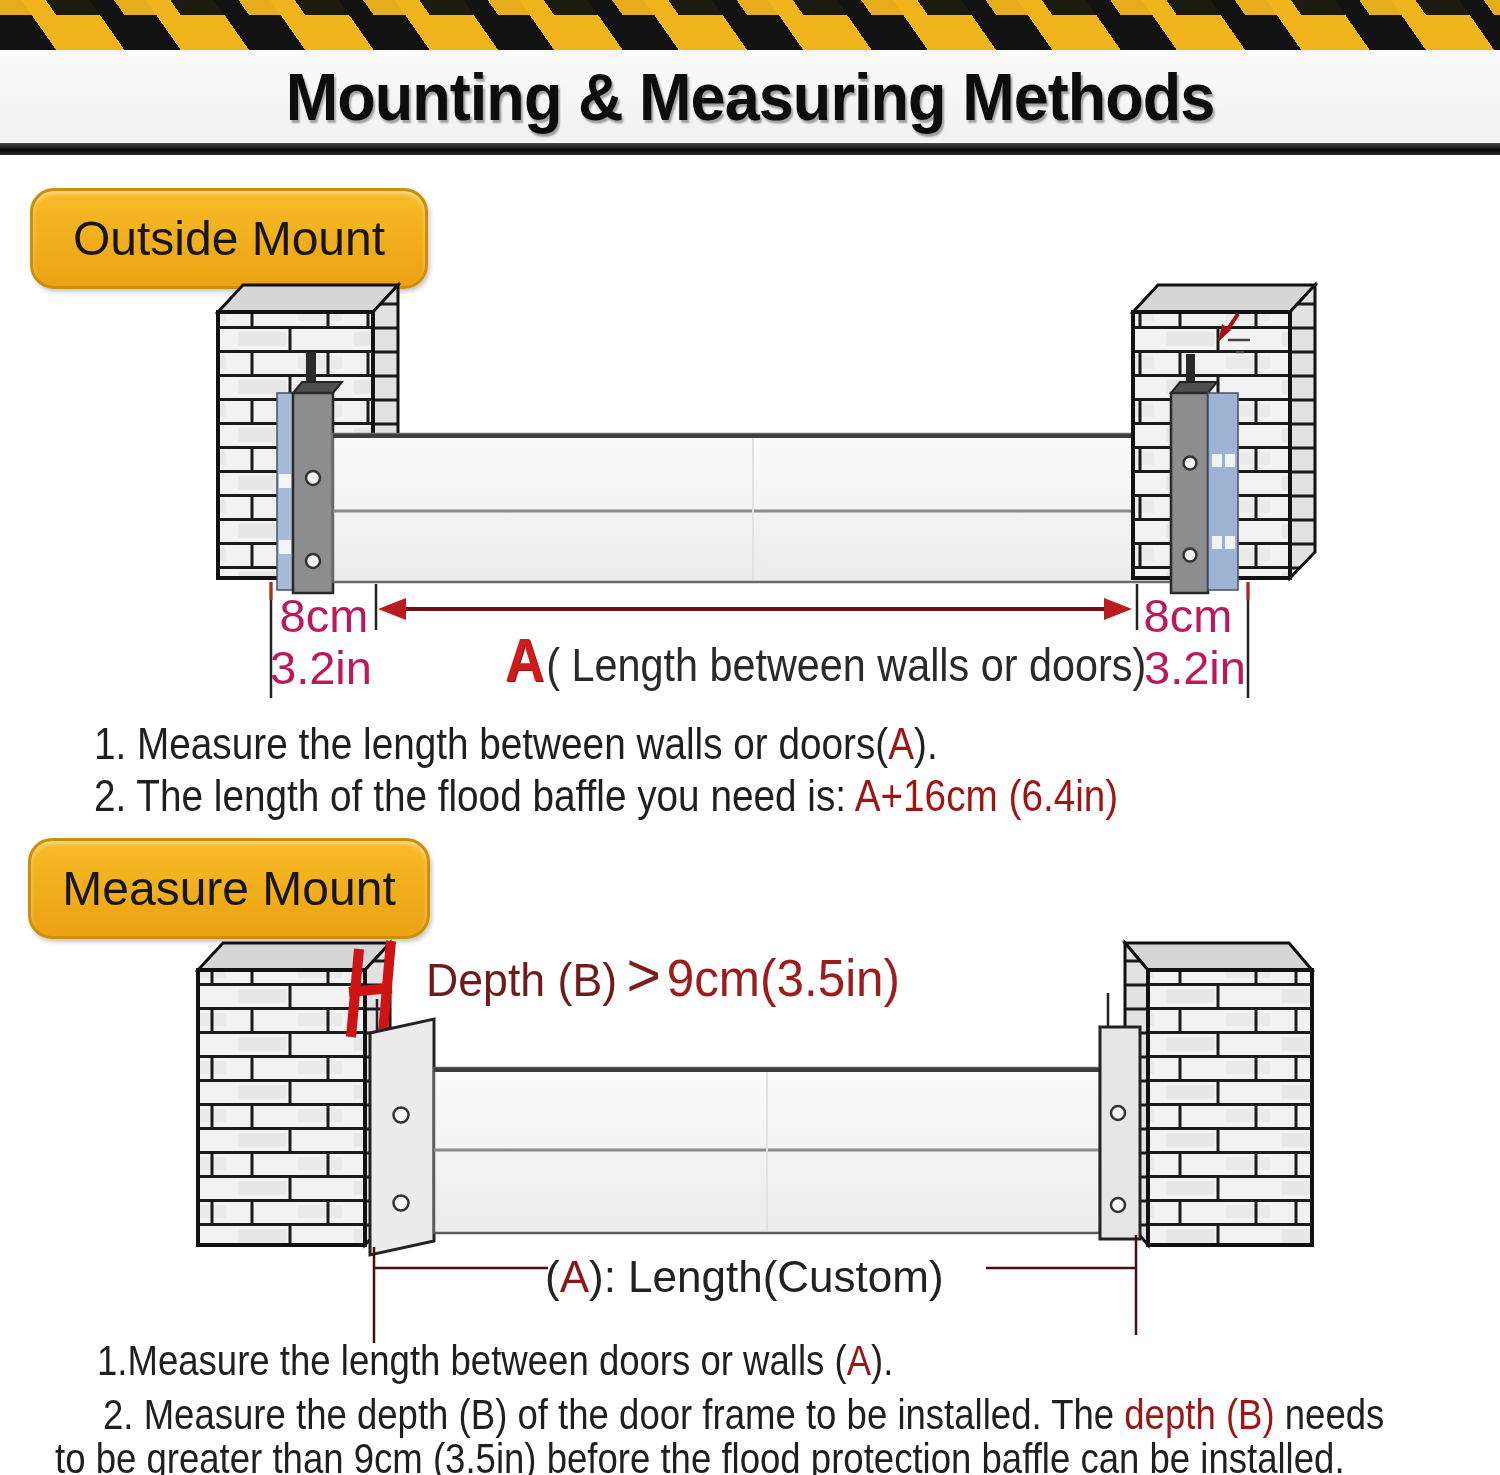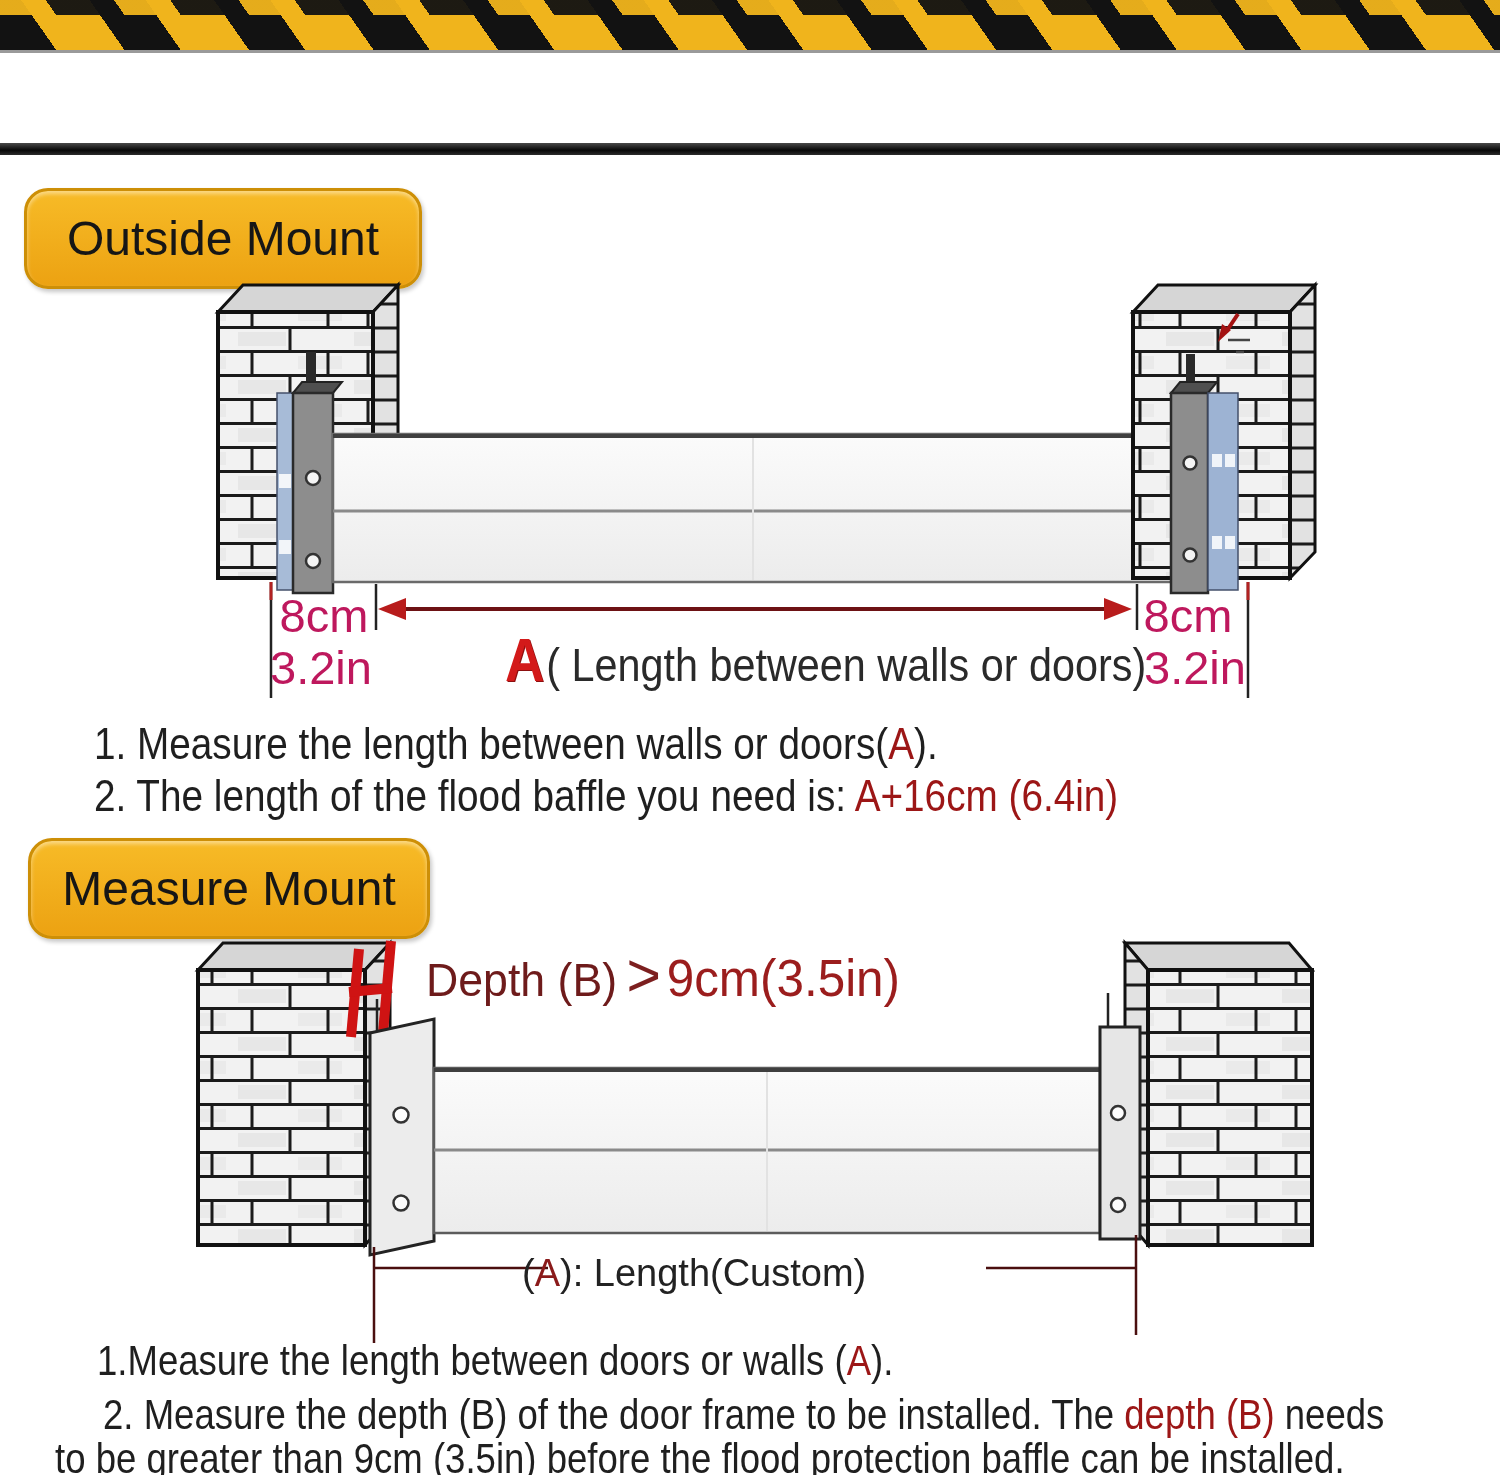--- a/index.html
+++ b/index.html
@@ -20,60 +20,63 @@
         transform:scaleX(.94);letter-spacing:-1px;
         text-shadow:2px 3px 2px rgba(90,90,90,.55);}
   .title-rule{position:absolute;top:143px;left:0;width:1500px;height:12px;
         background:linear-gradient(180deg,#4a4a4a,#070707 60%,#2c2c2c);}
 
   
   .badge{position:absolute;display:flex;align-items:center;justify-content:center;
         background:linear-gradient(180deg,#f7bb27,#eca212);
         border:3px solid #cd8f07;border-radius:24px;color:#161616;font-size:48px;
         box-shadow:inset 0 3px 4px rgba(255,255,255,.45),2px 3px 4px rgba(0,0,0,.22);}
-  .badge-outside{left:24px;top:188px;width:392px;height:95px;}
+  .badge-outside{left:30px;top:188px;width:392px;height:95px;}
   .badge-inside{left:28px;top:838px;width:396px;height:95px;}
 
   
   .diagram{position:absolute;left:0;width:1500px;}
   .svg-out{top:278px;height:432px;}
   .svg-in{top:935px;height:410px;}
 
   
   .dim{position:absolute;font-size:47px;color:#be185d;text-align:center;white-space:nowrap;}
   .dim-a{position:absolute;left:505px;top:624px;display:flex;align-items:baseline;
         white-space:nowrap;transform:scaleX(.88);transform-origin:0 50%;}
   .dim-a .letter{font-size:62px;font-weight:bold;color:#d31a1a;margin-right:2px;
         text-shadow:1px 1px 0 #8c0f0f;}
   .dim-a .caption{font-size:47px;color:#2a2a2a;}
   .depth-lbl{position:absolute;left:426px;top:944px;display:flex;align-items:baseline;
         white-space:nowrap;transform:scaleX(.95);transform-origin:0 50%;}
   .depth-lbl .name{font-size:47px;color:#6e1b1b;}
   .depth-lbl .gt{font-size:62px;color:#7c1f1f;margin:0 6px 0 10px;line-height:1;}
   .depth-lbl .val{font-size:52px;color:#9b1d1d;}
-  .len-lbl{position:absolute;left:522px;top:1252px;font-size:38px;white-space:nowrap;color:#222;}
+  .len-lbl{position:absolute;left:545px;top:1252px;font-size:44px;white-space:nowrap;color:#222;}
   .len-lbl .red{color:#8a1a1a;}
 
   
   .step{position:absolute;font-size:44px;color:#1f1f1f;white-space:nowrap;
         transform:scaleX(.88);transform-origin:0 50%;}
   .step .red{color:#9c1616;}
   .step-b{font-size:43px;transform:scaleX(.85);}
   .st-out-1{left:94px;top:719px;}
   .st-out-2{left:94px;top:771px;}
   .st-in-1{left:97px;top:1336px;}
   .st-in-2a{left:103px;top:1390px;}
   .st-in-2b{left:55px;top:1434px;}
 </style>
 </head>
 <body>
 
 <div class="page">
 
   <div class="tape"></div>
+  <div class="title-band">
+    <span class="title">Mounting &amp; Measuring Methods</span>
+  </div>
   <div class="title-rule"></div>
 
   <div class="badge badge-outside">
     <span>Outside Mount</span>
   </div>
 
   <svg class="diagram svg-out" viewBox="0 0 1500 432">
     <defs>
       <pattern id="bkA" width="116" height="48" patternUnits="userSpaceOnUse">
         <rect width="116" height="48" fill="#f2f2f2"></rect>

